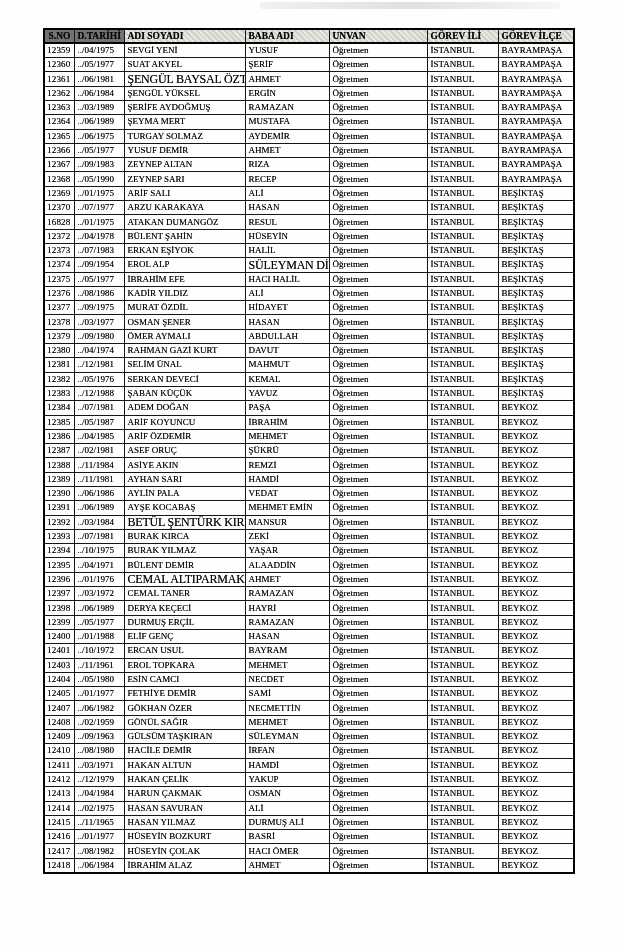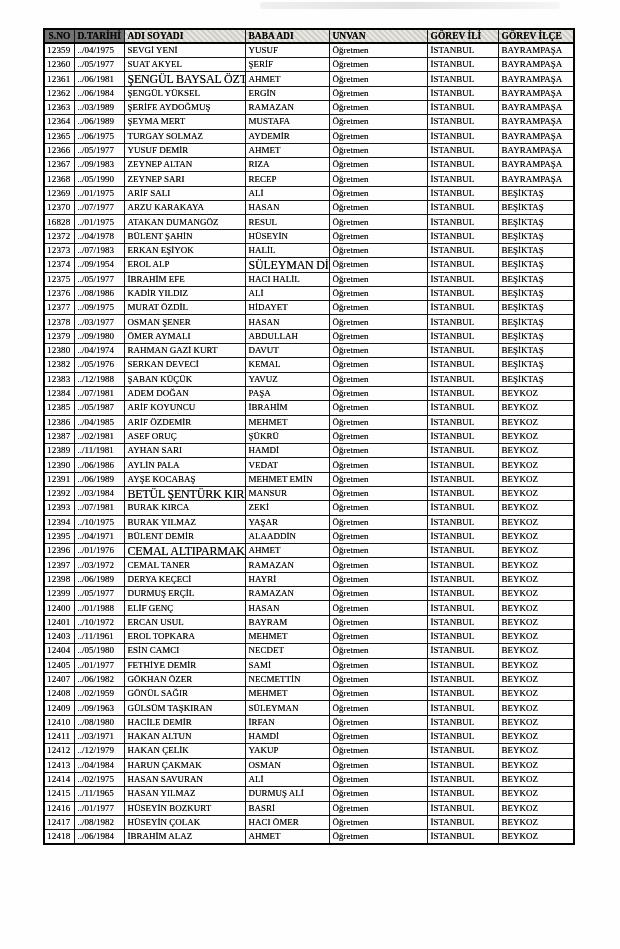--- a/index.html
+++ b/index.html
@@ -34,21 +34,21 @@
   table.doc th{
     font-size:9.5px;font-weight:bold;text-align:left;
     background:#d7d5cf;
     background-image:repeating-linear-gradient(45deg, rgba(255,255,255,0.35) 0 2px, rgba(0,0,0,0.05) 2px 4px);
     border-bottom:2px solid #0a0a0a;
   }
   table.doc th.h0, table.doc th.h1{
     background:#737373;background-image:none;text-align:right;
   }
   table.doc td{font-size:9px;line-height:1;}
-  table.doc td.c0{text-align:center;padding-left:2px;letter-spacing:0.2px;}
+  table.doc td.c0{text-align:right;padding-left:2px;letter-spacing:0.2px;}
   table.doc td.c4{font-size:9px;}
   table.doc td.xs{font-size:12px;letter-spacing:-0.2px;}
   col.w0{width:30px;} col.w1{width:50px;} col.w2{width:121px;}
   col.w3{width:84px;} col.w4{width:98px;} col.w5{width:71px;} col.w6{width:76px;}
 </style>
 </head>
 <body>
 
 <div class="page">
   <div class="scan-smudge"></div>
@@ -266,20 +266,29 @@
         <tr>
           <td class="c0">12380</td>
           <td class="c1">../04/1974</td>
           <td class="c2">RAHMAN GAZİ KURT</td>
           <td class="c3">DAVUT</td>
           <td class="c4">Öğretmen</td>
           <td class="c5">İSTANBUL</td>
           <td class="c6">BEŞİKTAŞ</td>
         </tr>
         <tr>
+          <td class="c0">12381</td>
+          <td class="c1">../12/1981</td>
+          <td class="c2">SELİM ÜNAL</td>
+          <td class="c3">MAHMUT</td>
+          <td class="c4">Öğretmen</td>
+          <td class="c5">İSTANBUL</td>
+          <td class="c6">BEŞİKTAŞ</td>
+        </tr>
+        <tr>
           <td class="c0">12382</td>
           <td class="c1">../05/1976</td>
           <td class="c2">SERKAN DEVECİ</td>
           <td class="c3">KEMAL</td>
           <td class="c4">Öğretmen</td>
           <td class="c5">İSTANBUL</td>
           <td class="c6">BEŞİKTAŞ</td>
         </tr>
         <tr>
           <td class="c0">12383</td>
@@ -315,20 +324,29 @@
           <td class="c3">MEHMET</td>
           <td class="c4">Öğretmen</td>
           <td class="c5">İSTANBUL</td>
           <td class="c6">BEYKOZ</td>
         </tr>
         <tr>
           <td class="c0">12387</td>
           <td class="c1">../02/1981</td>
           <td class="c2">ASEF ORUÇ</td>
           <td class="c3">ŞÜKRÜ</td>
+          <td class="c4">Öğretmen</td>
+          <td class="c5">İSTANBUL</td>
+          <td class="c6">BEYKOZ</td>
+        </tr>
+        <tr>
+          <td class="c0">12388</td>
+          <td class="c1">../11/1984</td>
+          <td class="c2">ASİYE AKIN</td>
+          <td class="c3">REMZİ</td>
           <td class="c4">Öğretmen</td>
           <td class="c5">İSTANBUL</td>
           <td class="c6">BEYKOZ</td>
         </tr>
         <tr>
           <td class="c0">12389</td>
           <td class="c1">../11/1981</td>
           <td class="c2">AYHAN SARI</td>
           <td class="c3">HAMDİ</td>
           <td class="c4">Öğretmen</td>

